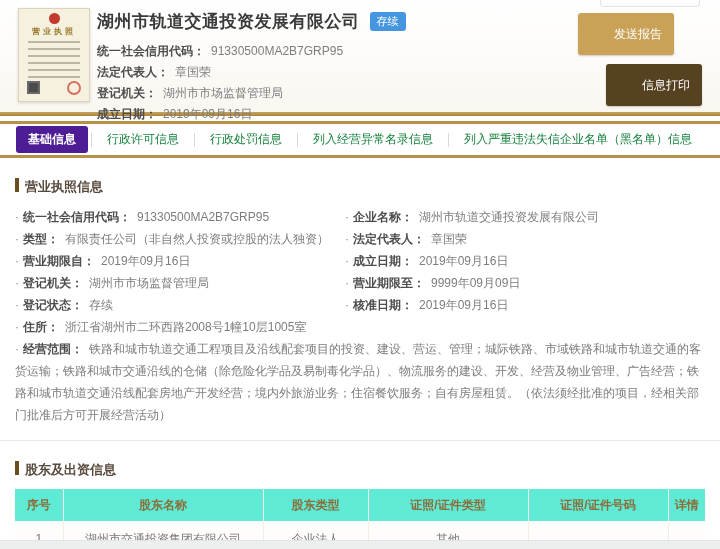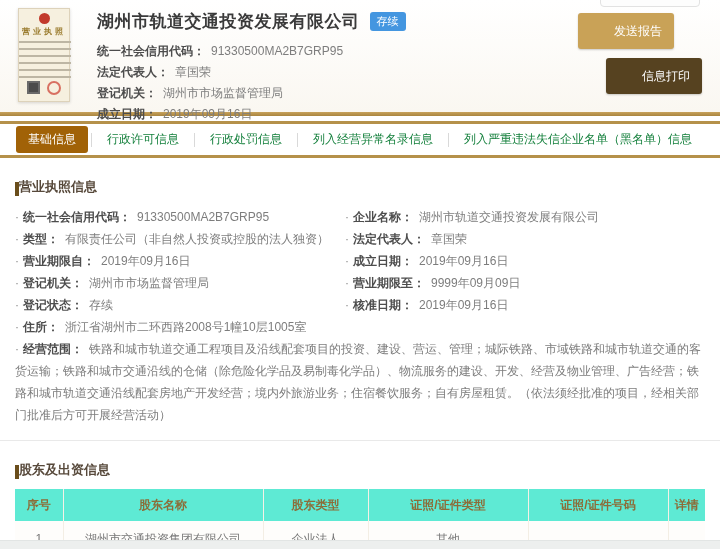--- a/index.html
+++ b/index.html
@@ -5,21 +5,21 @@
   * { margin:0; padding:0; box-sizing:border-box; }
   html,body { background:#fff; }
   body { font-family:"Liberation Sans", sans-serif; }
   .page { position:relative; width:720px; height:549px; background:#fff; overflow:hidden; }
 
   
   .header { position:relative; height:112px; background:linear-gradient(#ffffff,#faf7f1); }
   .cutoff-btn { position:absolute; top:-4px; right:20px; width:100px; height:11px;
     background:#fdfdfd; border:1px solid #e2e2e2; border-radius:0 0 4px 4px; }
 
-  .license-thumb { position:absolute; left:18px; top:8px; width:52px; height:94px;
+  .license-thumb { position:absolute; left:18px; top:8px; width:72px; height:94px;
     background:#f6f0df; border:1px solid #ddd2ba; box-shadow:0 1px 3px rgba(0,0,0,.15);
     padding-top:4px; }
   .emblem { width:11px; height:11px; margin:0 auto; background:#c23a2b; border-radius:50%; }
   .lic-title { text-align:center; font-size:8px; font-weight:bold; color:#9a7b2d;
     letter-spacing:3px; margin-top:2px; white-space:nowrap; overflow:hidden; }
   .lic-lines { width:52px; height:40px; margin:4px auto 0;
     background:repeating-linear-gradient(to bottom,#bdb6a4 0 2px,rgba(0,0,0,0) 2px 7px); }
   .lic-qr { position:absolute; left:8px; bottom:7px; width:13px; height:13px; background:#4b4b4b;
     box-shadow:inset 0 0 0 2px #6a6a6a; }
   .lic-stamp { position:absolute; right:8px; bottom:6px; width:14px; height:14px;
@@ -28,40 +28,40 @@
   .head-main { position:absolute; left:97px; top:10px; width:480px; }
   .title-row { display:flex; align-items:center; gap:10px; }
   .company-name { font-size:17px; font-weight:bold; color:#3a3a3a; letter-spacing:.5px; }
   .badge { background:#4496e0; color:#fff; font-size:11px; padding:2px 7px; border-radius:3px; }
   .hfields { margin-top:8px; }
   .hfields .frow { line-height:21px; font-size:12px; }
   .flabel { font-weight:bold; color:#4d4d4d; }
   .fvalue { color:#7d7d7d; margin-left:6px; }
 
   .head-actions { position:absolute; right:18px; top:13px; display:flex; flex-direction:column; gap:9px; }
-  .act { width:96px; height:36px; border:none; border-radius:3px; color:#fff; font-size:12px;
+  .act { width:96px; height:42px; border:none; border-radius:3px; color:#fff; font-size:12px;
     text-align:right; padding-right:12px; cursor:pointer; font-family:inherit; box-shadow:0 1px 2px rgba(0,0,0,.2); }
   .act-1 { background:#c9a257; }
   .act-2 { background:#9c6f33; }
   .act-3 { background:#564220;margin-left:28px; }
 
   
   .gold-band { height:4px; background:linear-gradient(#c7a25c,#a9853f); }
   .gold-gap { height:5px; background:#fff; }
   .tabbar { display:flex; align-items:center; justify-content:space-between;
     height:37px; padding:0 16px; background:#fff;
     border-top:3px solid #b5914a; border-bottom:3px solid #b5914a; }
   .tab { background:none; border:none; font-size:12px; color:#15803d; cursor:pointer;
     font-family:inherit; padding:5px 12px; white-space:nowrap; }
-  .tab.active { background:#a16207; color:#fff; border-radius:3px; font-weight:normal; }
+  .tab.active { background:#4c1d95; color:#fff; border-radius:3px; font-weight:bold; }
   .tab-sep { width:1px; height:14px; background:#d9d9d9; }
 
   
   .content { padding:0 15px; background:#fff; }
-  .section-title { display:flex; align-items:flex-end; font-size:13px;
+  .section-title { display:flex; align-items:flex-start; gap:6px; font-size:13px;
     font-weight:bold; color:#57493b; margin-top:20px; margin-bottom:10px; }
   .section-bar { width:4px; height:14px; background:#6a4e1c; }
 
   .lic-grid { display:flex; font-size:12px; }
   .lic-col-left { width:330px; }
   .lic-col-right { flex:1; }
   .lic-grid .frow, .full-field { line-height:22px; }
   .lic-grid .frow::before, .full-field::before { content:"·"; color:#8a8a8a; margin-right:4px; }
   .full-field { font-size:12px; color:#7d7d7d; }
   .full-field .fvalue { margin-left:6px; }

